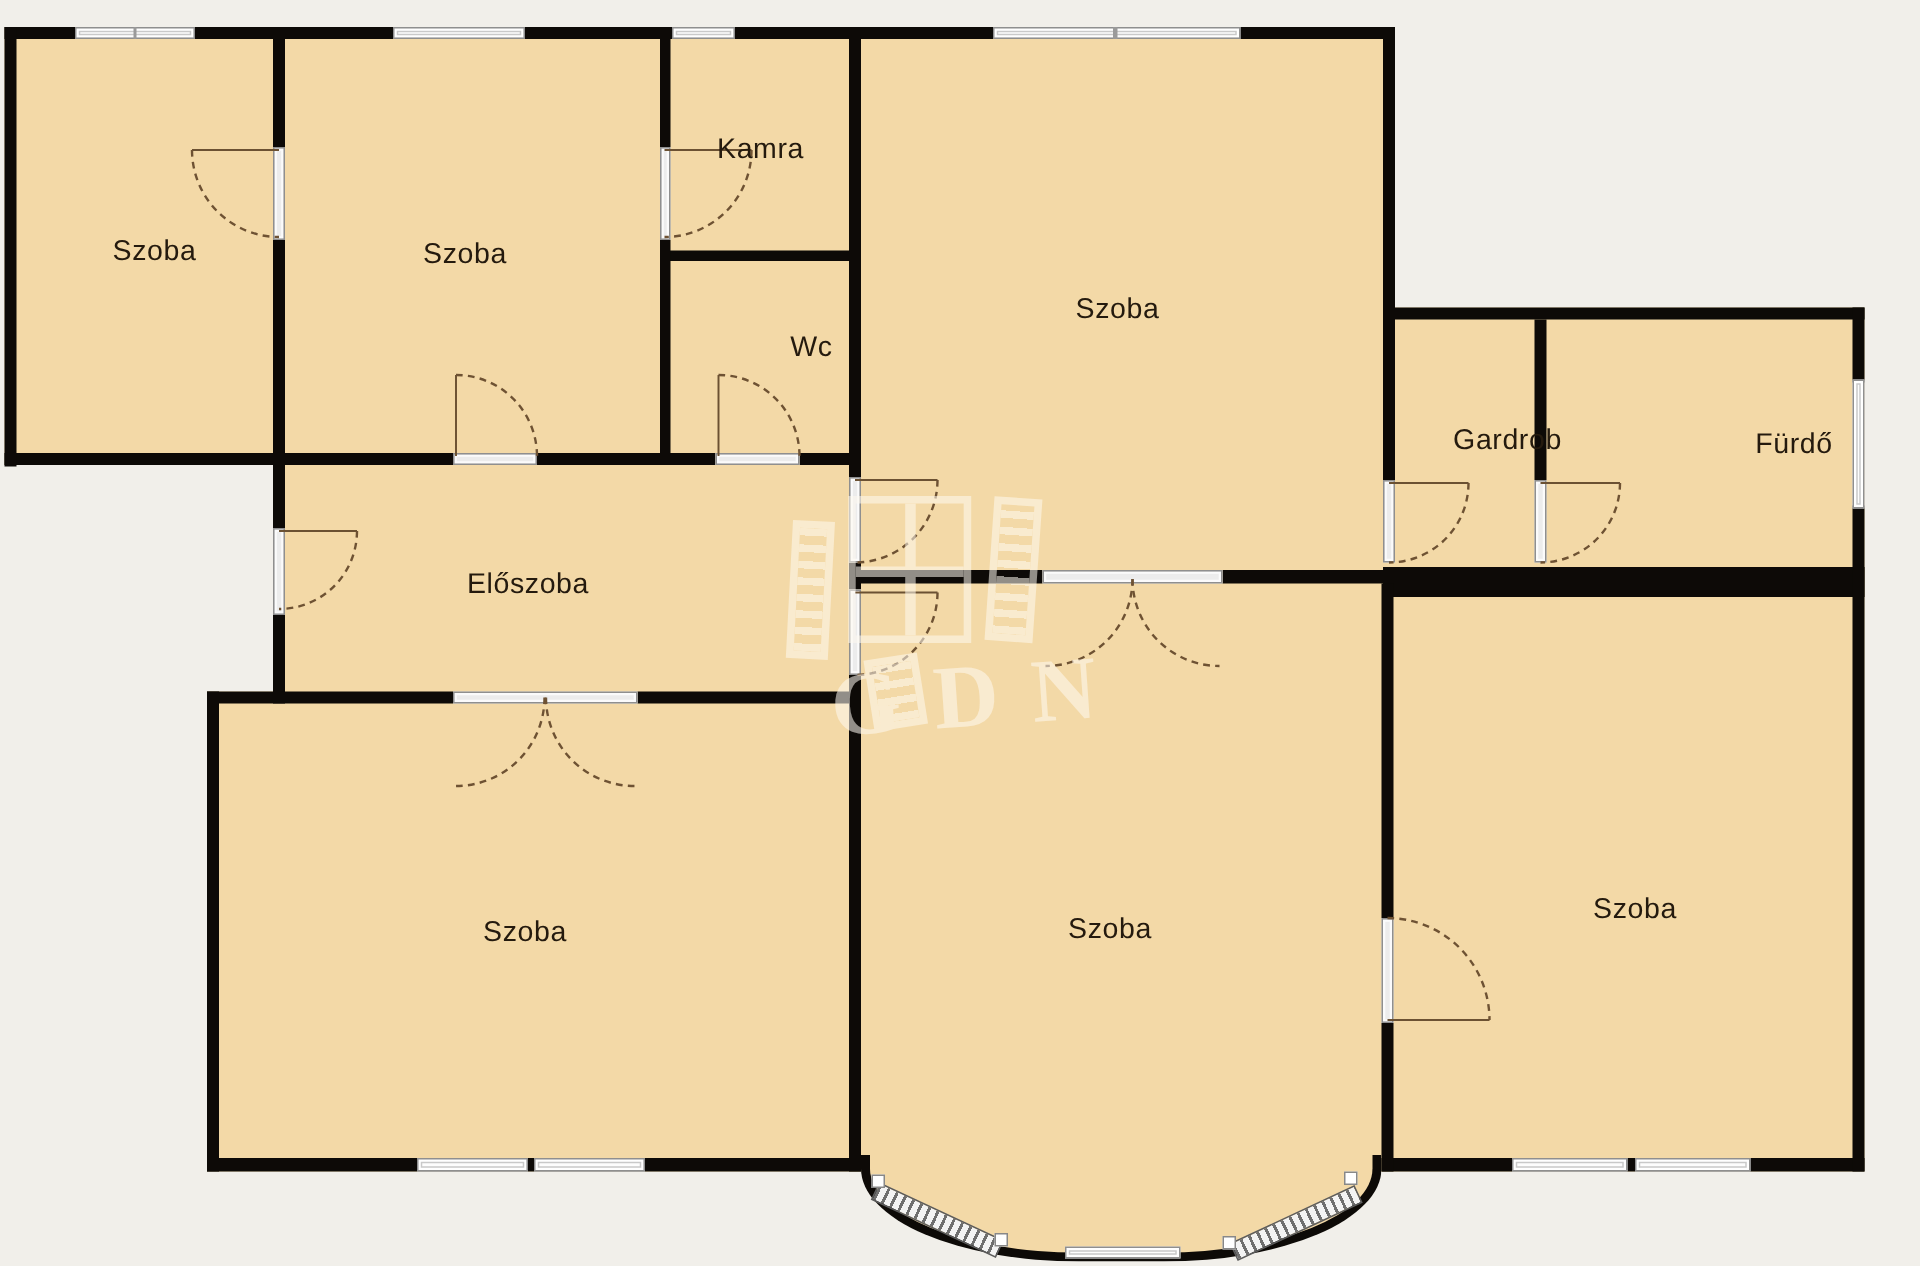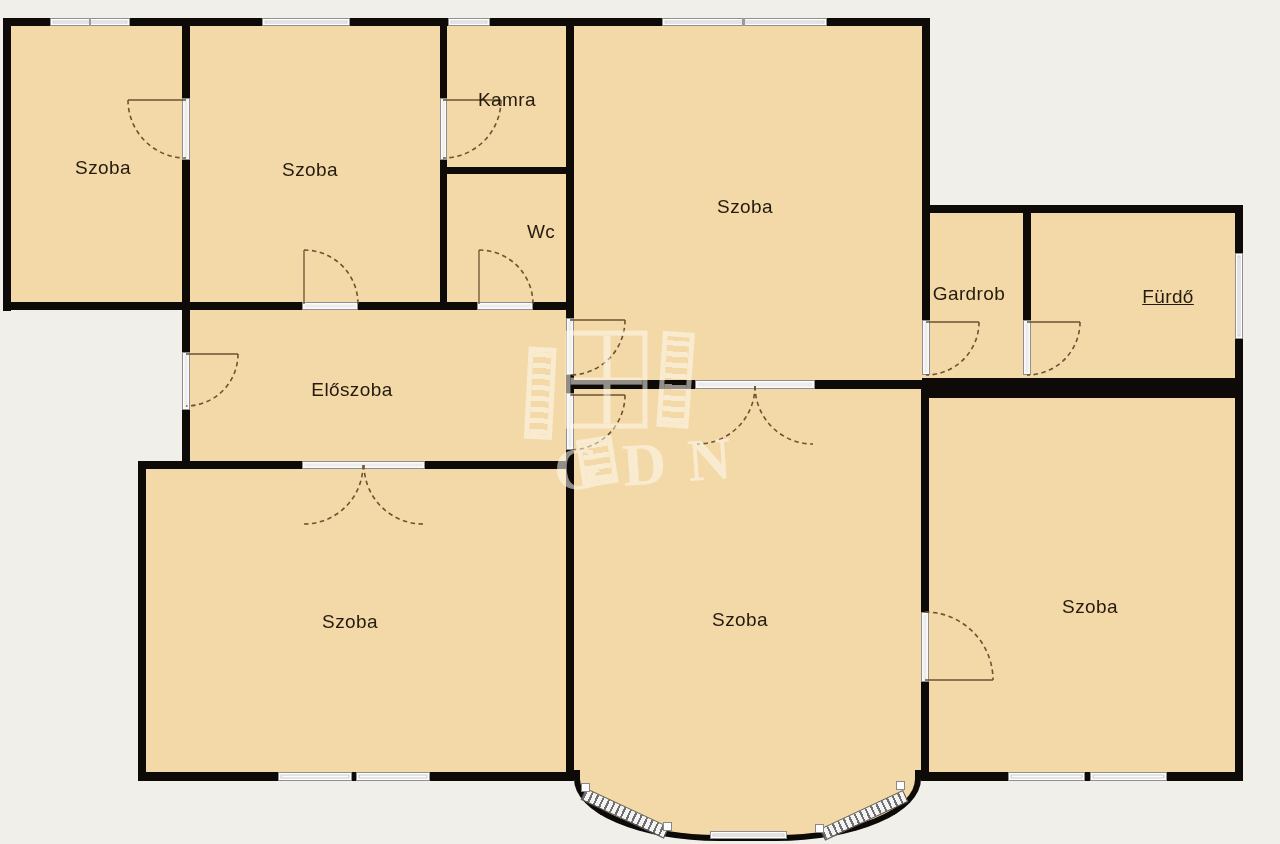--- a/index.html
+++ b/index.html
@@ -168,20 +168,20 @@
     <div class="wm-part wm-stripes" style="left:142px;top:12px;width:32px;height:96px;transform:rotate(8deg);"></div>
     <div class="wm-part wm-stripes" style="left:56px;top:112px;width:36px;height:48px;transform:rotate(-5deg);"></div>
     <div id="wm-text">GDN</div>
   </div>
 
   <div class="lbl" style="left:103px;top:168px;">Szoba</div>
   <div class="lbl" style="left:310px;top:170px;">Szoba</div>
   <div class="lbl" style="left:507px;top:100px;">Kamra</div>
   <div class="lbl" style="left:503px;top:232px;margin-left:38px;">Wc</div>
   <div class="lbl" style="left:745px;top:207px;">Szoba</div>
-  <div class="lbl" style="left:969px;top:294px;">Gardrob</div>
-  <div class="lbl" style="left:1168px;top:297px;text-decoration:underline;">Fürdő</div>
+  <div class="lbl" style="left:1005px;top:294px;">Gardrob</div>
+  <div class="lbl" style="left:1196px;top:297px;">Fürdő</div>
   <div class="lbl" style="left:352px;top:390px;">Előszoba</div>
   <div class="lbl" style="left:350px;top:622px;">Szoba</div>
   <div class="lbl" style="left:740px;top:620px;">Szoba</div>
   <div class="lbl" style="left:1090px;top:607px;">Szoba</div>
 
 </div>
 
 </body></html>

